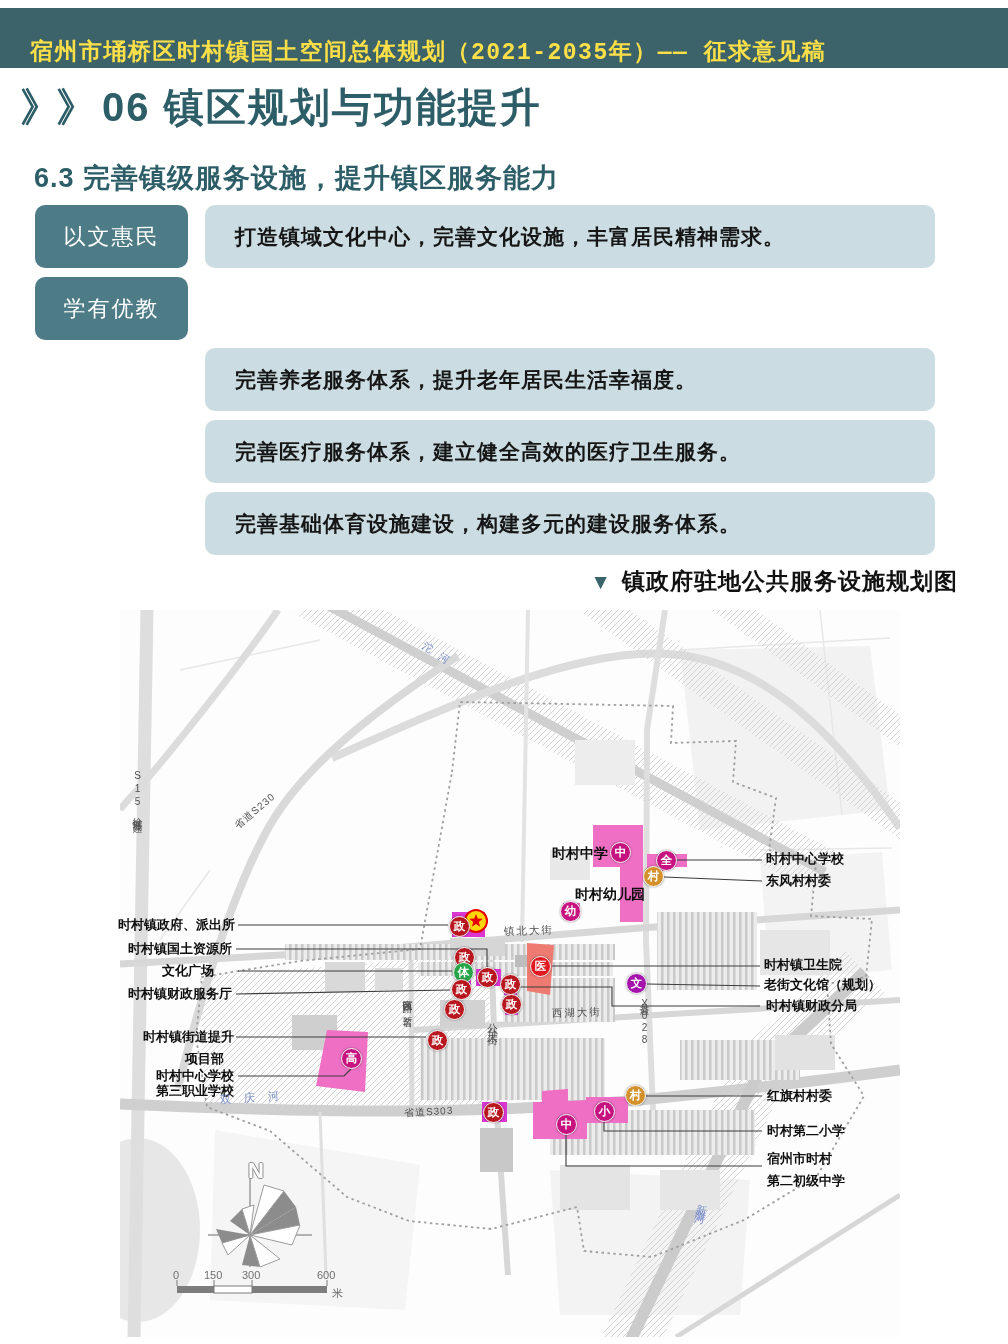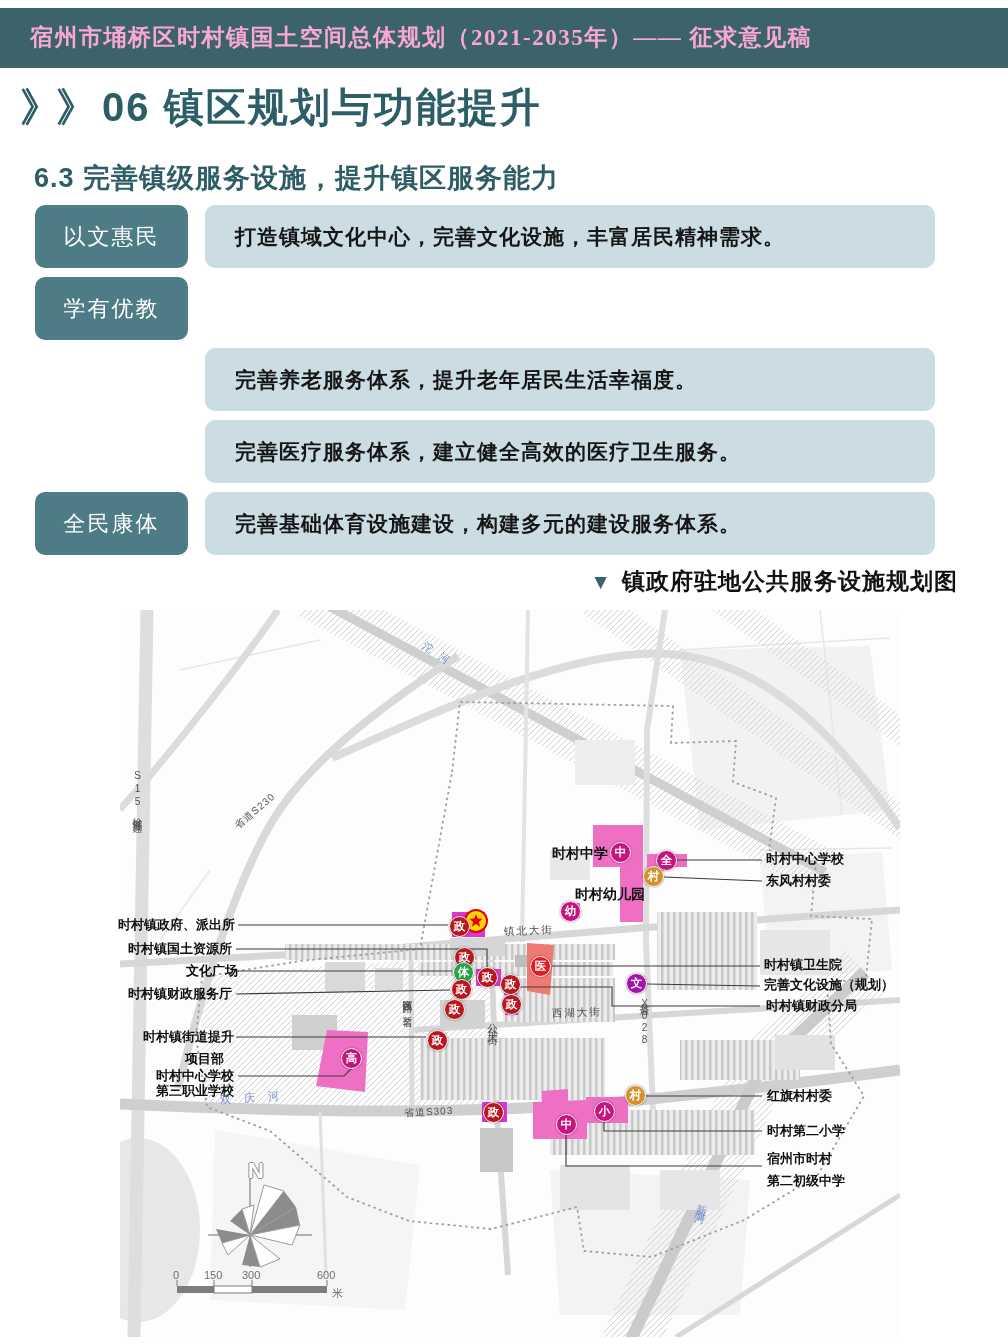--- a/index.html
+++ b/index.html
@@ -1,21 +1,21 @@
 <!DOCTYPE html>
 <html><head>
 <meta charset="utf-8">
 <style>
   html,body{margin:0;padding:0;}
   body{width:1008px;height:1344px;position:relative;background:#ffffff;overflow:hidden;
        font-family:"Liberation Sans","DejaVu Sans",sans-serif;}
   
   .topbar{position:absolute;left:0;top:8px;width:1008px;height:60px;background:#3b6369;}
-  .topbar-title{position:absolute;left:30px;top:0;line-height:60px;color:#f9a8d4;
-       font-family:Liberation Serif, serif;font-weight:bold;
+  .topbar-title{position:absolute;left:30px;top:15px;line-height:60px;color:#fde047;
+       font-family:Liberation Mono, monospace;font-weight:bold;
        font-size:23px;letter-spacing:1.5px;white-space:nowrap;}
   .section-title{position:absolute;left:20px;top:80px;color:#2d5e68;font-weight:bold;
        font-size:40px;letter-spacing:2px;white-space:nowrap;}
   .section-title .marks{letter-spacing:-4px;margin-right:10px;}
   .subsection-title{position:absolute;left:34px;top:160px;color:#2d5e68;font-weight:bold;
        font-size:27px;letter-spacing:1px;white-space:nowrap;}
   .row{position:absolute;left:0;width:1008px;height:63px;}
   .pill{position:absolute;left:35px;top:0;width:153px;height:63px;background:#4e7c86;
        border-radius:10px;color:#fff;display:flex;align-items:center;justify-content:center;
        font-family:"Liberation Serif","DejaVu Serif",serif;font-size:22px;letter-spacing:2px;}
@@ -63,21 +63,20 @@
 <div class="row" style="top:277px">
   <div class="pill">学有优教</div>
 </div>
 <div class="row" style="top:348px">
   <div class="desc">完善养老服务体系，提升老年居民生活幸福度。</div>
 </div>
 <div class="row" style="top:420px">
   <div class="desc">完善医疗服务体系，建立健全高效的医疗卫生服务。</div>
 </div>
 <div class="row" style="top:492px">
-  <div class="pill">全民康体</div>
   <div class="desc">完善基础体育设施建设，构建多元的建设服务体系。</div>
 </div>
 
 <div class="map-caption"><span class="tri">▼</span><span>镇政府驻地公共服务设施规划图</span></div>
 
 <div class="map">
 <svg width="780" height="727" viewBox="0 0 780 727">
   <defs>
     <pattern id="hatch" patternUnits="userSpaceOnUse" width="6" height="6">
       <path d="M0,6 L6,0" stroke="#d3d3d3" stroke-width="1"></path>
@@ -223,31 +222,31 @@
   <span class="badge b-pink" style="left:490px;top:232px">中</span>
   <span class="badge b-pink" style="left:536px;top:240px">全</span>
   <span class="badge b-vil" style="left:523px;top:256px">村</span>
   <span class="badge b-pink" style="left:221px;top:438px">高</span>
   <span class="badge b-vil" style="left:505px;top:475px">村</span>
   <span class="badge b-pink" style="left:474px;top:491px">小</span>
   <span class="badge b-pink" style="left:436px;top:504px">中</span>
 
   <span class="flabel r" style="right:665px;top:307px">时村镇政府、派出所</span>
   <span class="flabel r" style="right:668px;top:331px">时村镇国土资源所</span>
-  <span class="flabel r" style="right:662px;top:353px">文化广场</span>
+  <span class="flabel r" style="right:686px;top:353px">文化广场</span>
   <span class="flabel r" style="right:668px;top:376px">时村镇财政服务厅</span>
   <span class="flabel r" style="right:666px;top:419px">时村镇街道提升</span>
   <span class="flabel r" style="right:676px;top:441px">项目部</span>
   <span class="flabel r" style="right:666px;top:458px">时村中心学校</span>
   <span class="flabel r" style="right:666px;top:473px">第三职业学校</span>
 
   <span class="flabel" style="left:646px;top:241px">时村中心学校</span>
   <span class="flabel" style="left:646px;top:263px">东风村村委</span>
   <span class="flabel" style="left:644px;top:347px">时村镇卫生院</span>
-  <span class="flabel" style="left:644px;top:367px">完善文化设施（规划）</span>
+  <span class="flabel" style="left:644px;top:367px">老街文化馆（规划）</span>
   <span class="flabel" style="left:646px;top:388px">时村镇财政分局</span>
   <span class="flabel" style="left:647px;top:478px">红旗村村委</span>
   <span class="flabel" style="left:647px;top:513px">时村第二小学</span>
   <span class="flabel" style="left:647px;top:541px">宿州市时村</span>
   <span class="flabel" style="left:647px;top:563px">第二初级中学</span>
 
   <span class="onmap" style="right:292px;top:235px">时村中学</span>
   <span class="onmap" style="left:415px;top:276px">时村幼儿园</span>
 
   <span class="street" style="left:384px;top:314px;transform:rotate(-2deg)">镇北大街</span>

